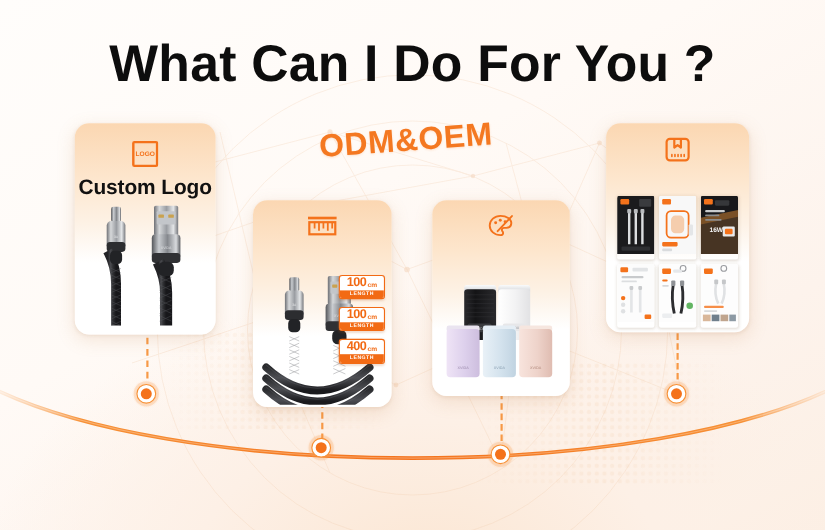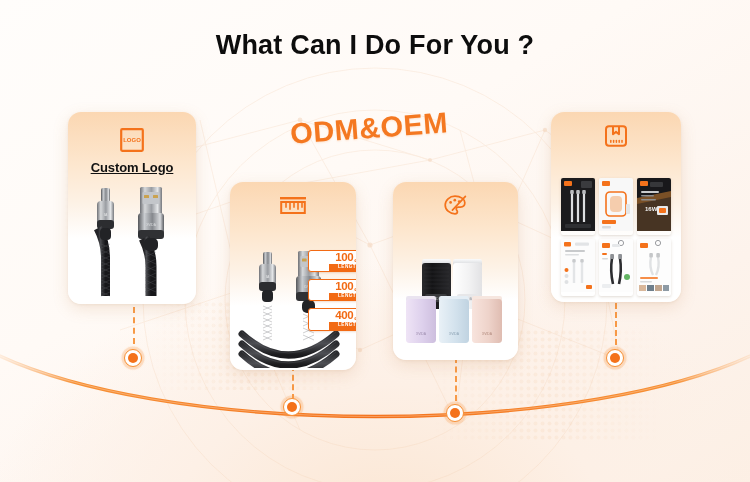--- a/index.html
+++ b/index.html
@@ -16,21 +16,21 @@
   }
 
   
   .bg-layer{position:absolute;inset:0;pointer-events:none;}
   .bg-net{opacity:.55;}
   .bg-dots{opacity:.5;}
 
   
   .title{
     position:absolute;top:30px;left:0;width:750px;text-align:center;
-    font-size:27px;font-weight:bold;letter-spacing:.2px;color:#0d0d0d;
+    font-size:47px;font-weight:bold;letter-spacing:.2px;color:#0d0d0d;
     font-family:"Liberation Sans", sans-serif;
   }
 
   
   .odm{
     position:absolute;left:290px;top:112px;
     font-size:29px;font-weight:bold;color:#f47821;
     letter-spacing:.5px;transform:rotate(-4.2deg);
     text-shadow:0 1px 2px rgba(244,120,33,.18);
   }
@@ -58,34 +58,34 @@
   .card{
     position:absolute;border-radius:13px;overflow:hidden;
     background:linear-gradient(180deg,#fbd7b2 0%,#fde6cd 26%,#fdf2e6 48%,#ffffff 66%,#ffffff 100%);
     box-shadow:0 5px 16px rgba(196,132,80,.18), 0 1px 3px rgba(160,110,70,.10);
   }
   .card-icon{
     position:absolute;left:0;width:100%;display:flex;justify-content:center;
   }
   .card-title{
     position:absolute;left:0;width:100%;text-align:center;
-    font-weight:bold;color:#111;font-size:13px;letter-spacing:-.1px;text-decoration:underline;
+    font-weight:bold;color:#111;font-size:19px;letter-spacing:-.1px;
   }
 
   
   .gico{display:block;}
 
   
   .art{position:absolute;}
 
   
   .badges{position:absolute;display:flex;flex-direction:column;gap:7px;}
   .badge{
     width:40px;border:1.4px solid #f26a14;border-radius:3px;overflow:hidden;
-    background:#fff;box-shadow:0 1px 2px rgba(180,90,30,.2);padding-left:20px;
+    background:#fff;box-shadow:0 1px 2px rgba(180,90,30,.2);
   }
   .badge .num{
     display:flex;align-items:flex-end;justify-content:center;gap:1px;
     padding:1px 0 0;line-height:1;
   }
   .badge .num b{font-size:11.5px;color:#f26a14;font-weight:bold;letter-spacing:-.4px;}
   .badge .num i{font-size:6px;color:#f26a14;font-style:normal;font-weight:bold;padding-bottom:1px;}
   .badge .lab{
     background:#f26a14;color:#fff;font-size:4.7px;font-weight:bold;
     text-align:center;letter-spacing:.45px;padding:1.4px 0 1.6px;line-height:1;

